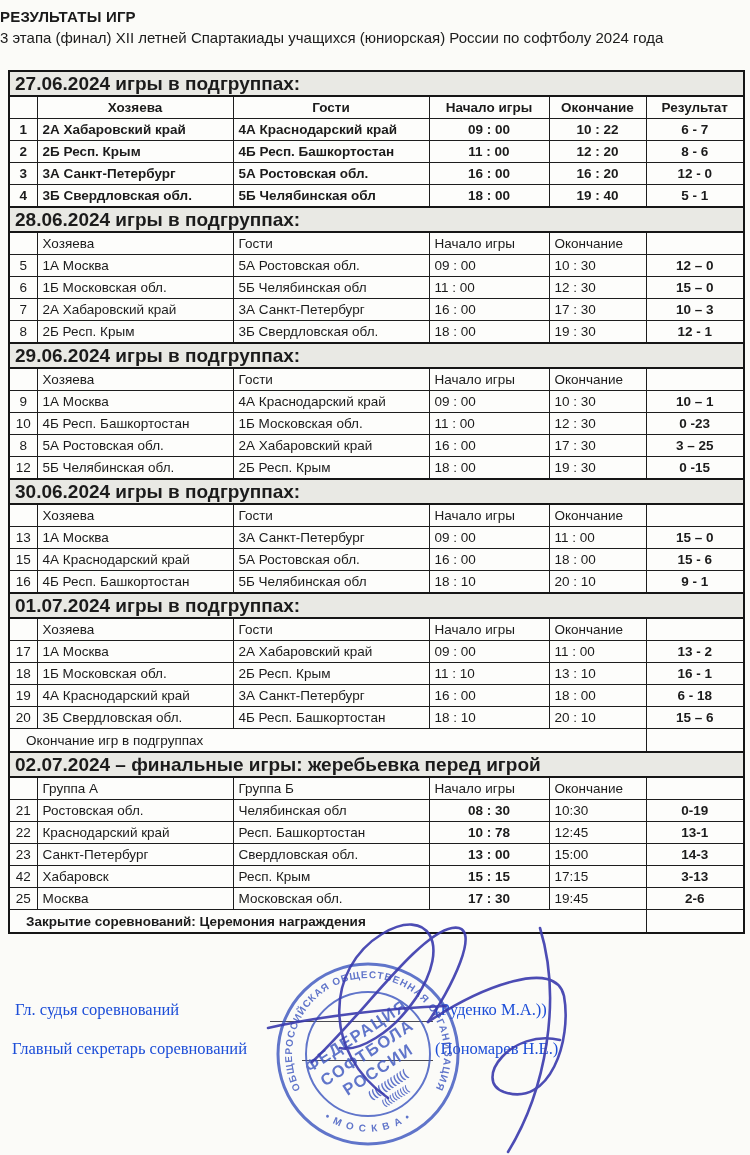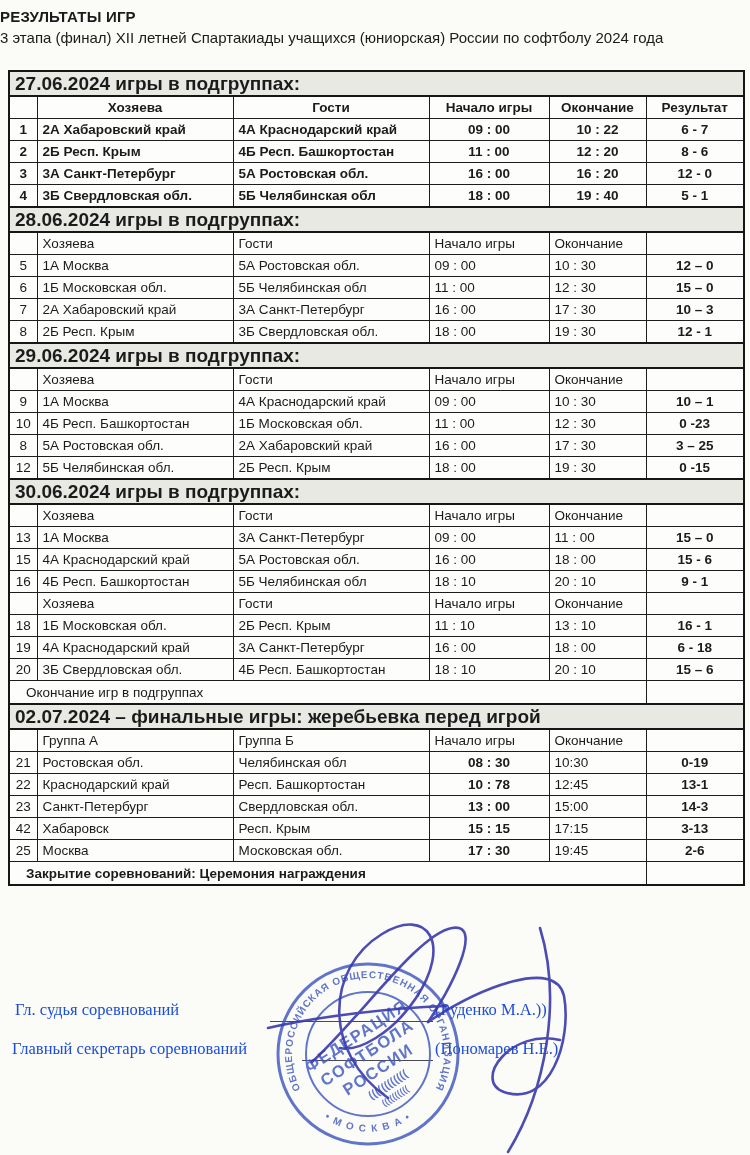--- a/index.html
+++ b/index.html
@@ -213,27 +213,38 @@
           <td class="c b">15 - 6</td>
         </tr>
         <tr>
           <td class="c">16</td>
           <td>4Б Респ. Башкортостан</td>
           <td>5Б Челябинская обл</td>
           <td>18 : 10</td>
           <td>20 : 10</td>
           <td class="c b">9 - 1</td>
         </tr>
+        <tr class="sec">
+          <td colspan="6">01.07.2024 игры в подгруппах:</td>
+        </tr>
         <tr>
           <td></td>
           <td>Хозяева</td>
           <td>Гости</td>
           <td>Начало игры</td>
           <td>Окончание</td>
           <td></td>
+        </tr>
+        <tr>
+          <td class="c">17</td>
+          <td>1А Москва</td>
+          <td>2А Хабаровский край</td>
+          <td>09 : 00</td>
+          <td>11 : 00</td>
+          <td class="c b">13 - 2</td>
         </tr>
         <tr>
           <td class="c">18</td>
           <td>1Б Московская обл.</td>
           <td>2Б Респ. Крым</td>
           <td>11 : 10</td>
           <td>13 : 10</td>
           <td class="c b">16 - 1</td>
         </tr>
         <tr>

